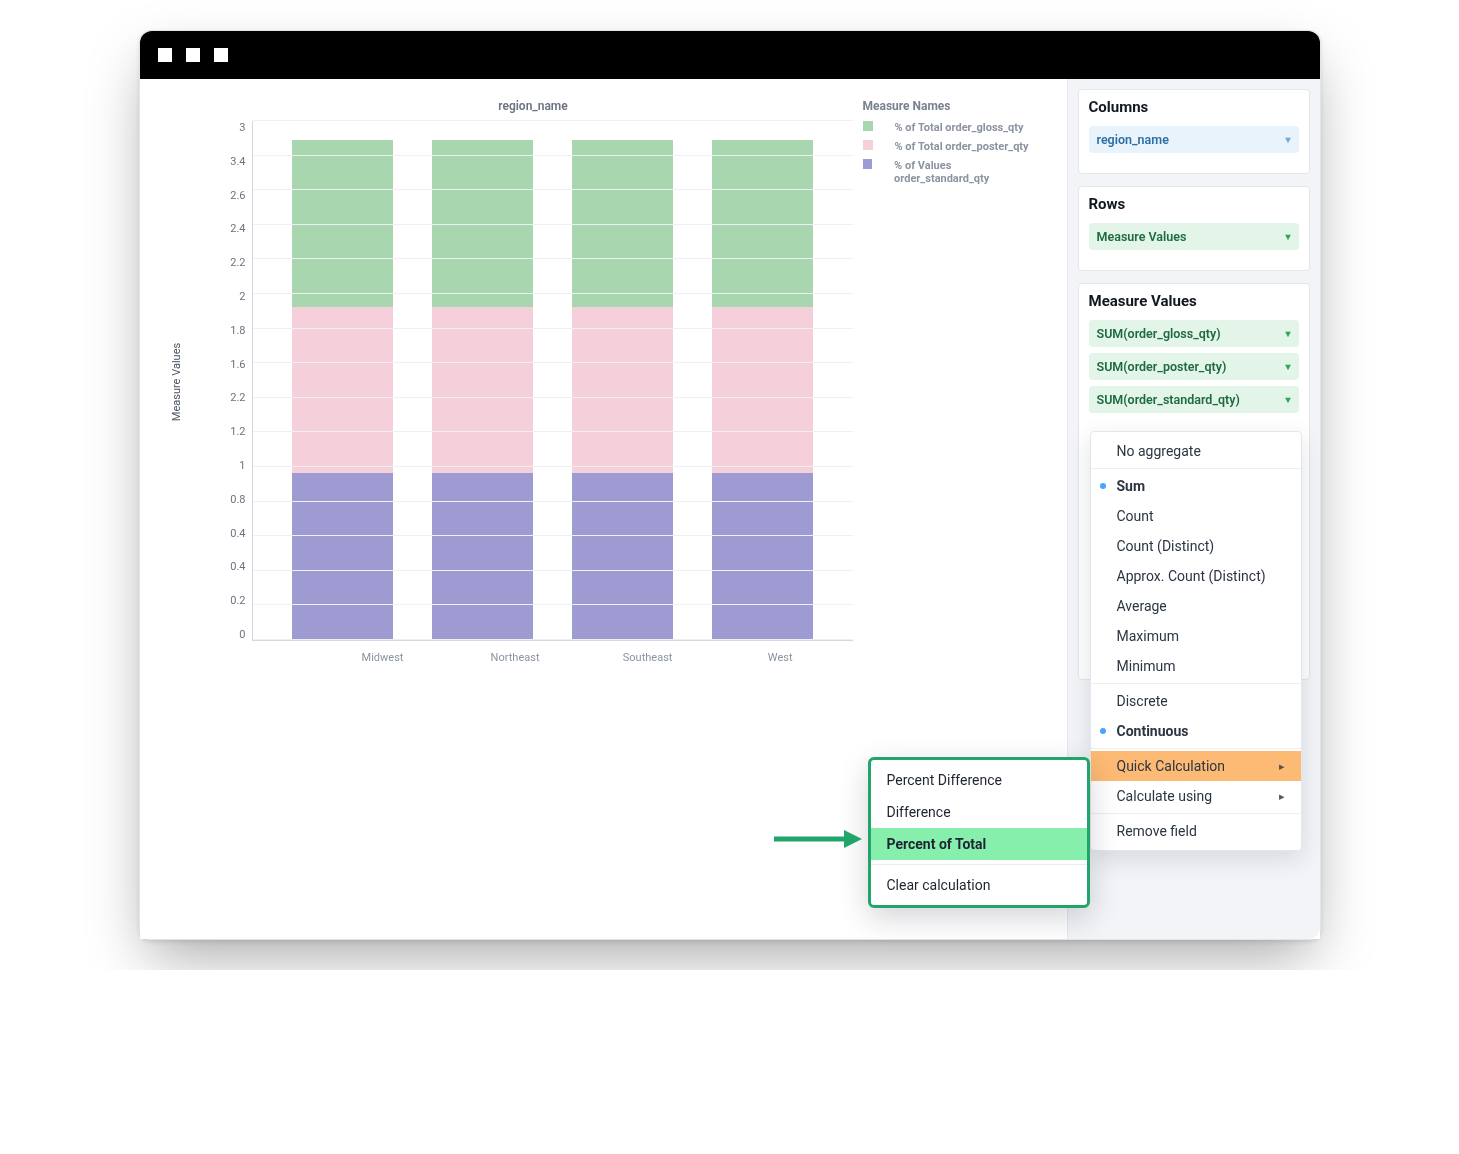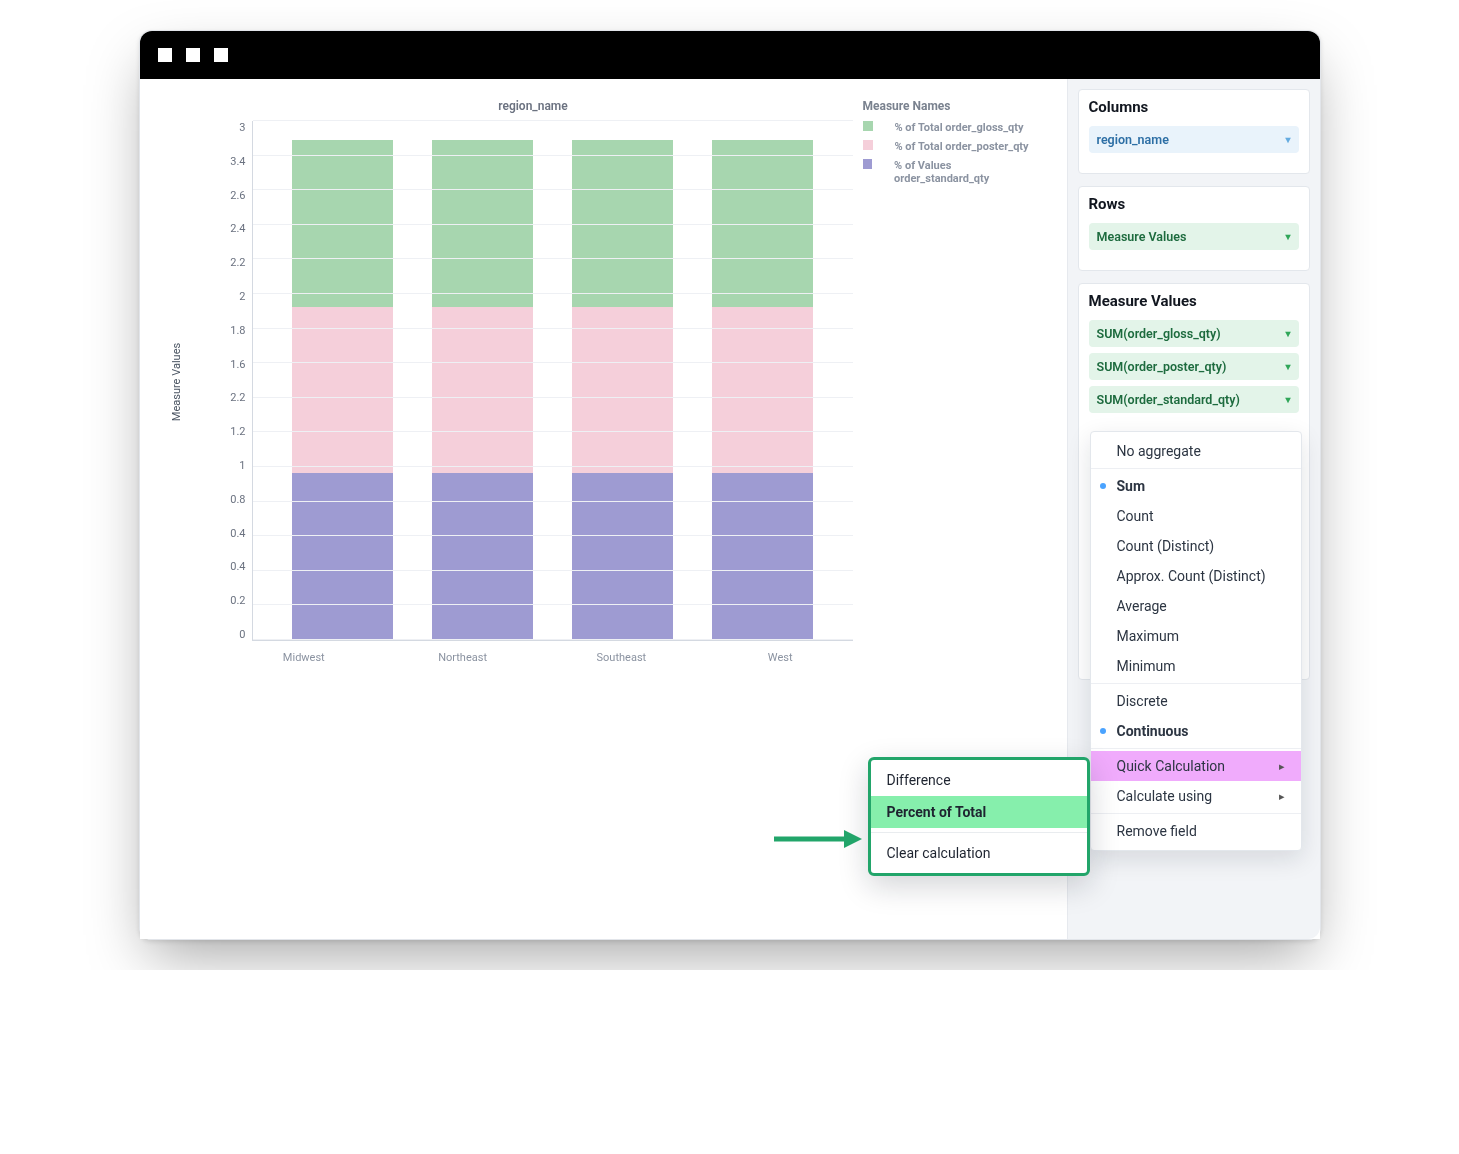--- a/index.html
+++ b/index.html
@@ -17,41 +17,41 @@
   .chart-area{flex:1;height:520px;position:relative;display:flex;}
   .y-ticks{width:32px;display:flex;flex-direction:column;justify-content:space-between;align-items:flex-end;font-size:11px;color:#6b7280;padding-right:6px;}
   .plot{flex:1;border-left:1px solid #d4d9e1;border-bottom:1px solid #d4d9e1;position:relative;display:flex;align-items:flex-end;justify-content:space-around;padding:0 20px;}
   .bar-group{display:flex;width:18%;}
   .bar{flex:1;display:flex;flex-direction:column;justify-content:flex-end;height:500px;margin-bottom:0;}
   .seg{width:100%;}
   .seg.green{background:#a7d6af;}
   .seg.pink {background:#f5cfda;}
   .seg.purp {background:#9e9bd2;}
   .plot .grid{position:absolute;left:0;right:0;border-top:1px solid #eef0f4;}
-  .x-cats{display:flex;justify-content:space-between;padding:10px 20px 0 38px;font-size:11px;color:#8b93a1;}
+  .x-cats{display:flex;justify-content:flex-end;padding:10px 20px 0 38px;font-size:11px;color:#8b93a1;gap:28px;}
   .legend{width:180px;padding-left:10px;font-weight:bold;}
   .legend-title{font-size:12px;color:#7a828f;margin-bottom:8px;}
   .legend-item{display:flex;align-items:flex-start;font-size:11px;color:#8b93a1;margin-bottom:6px;gap:22px;}
   .legend-swatch{width:10px;height:10px;}
   .sidebar{width:232px;background:#f2f4f7;border-left:1px solid #e6e9ee;padding:10px;display:flex;flex-direction:column;gap:12px;border-bottom-right-radius:12px;}
   .shelf{background:#fff;border:1px solid #e3e7ec;border-radius:4px;padding:8px 10px 14px 10px;}
   .shelf-title{font-size:15px;font-weight:700;color:#11161f;margin-bottom:10px;}
   .pill{display:flex;align-items:center;justify-content:space-between;border-radius:4px;padding:6px 8px;font-size:12.5px;font-weight:600;color:#3a4251;margin-bottom:6px;}
   .pill .chev{font-size:10px;}
   .pill.blue{background:#e9f3fb;color:#2d6fa5;}
   .pill.green{background:#e3f4e9;color:#1d6b3e;}
   .pill.green .chev{color:#2fa658;}
   .pill.blue .chev{color:#64abe0;}
   .dropdown{position:absolute;background:#fff;border:1px solid #e3e7ec;border-radius:4px;box-shadow:0 8px 24px rgba(16,24,40,.12);width:210px;z-index:30;left:950px;top:352px;padding:4px 0;font-size:14px;color:#2c3542;}
   .dropdown .sep{height:1px;background:#edeff3;margin:2px 0;}
   .dropdown .opt{padding:7px 16px;display:flex;align-items:center;gap:10px;cursor:pointer;}
   .dropdown .opt.selected::before{content:"";width:6px;height:6px;border-radius:50%;background:#4aa3ff;position:absolute;left:9px;}
   .dropdown .opt{position:relative;padding-left:26px;}
   .dropdown .opt.bold{font-weight:700;}
-  .dropdown .opt.hl{background:#f0abfc;}
+  .dropdown .opt.hl{background:#fdba74;}
   .dropdown .opt .arrow-r{margin-left:auto;font-size:11px;color:#555;}
   .submenu{position:absolute;background:#fff;border:3px solid #22a56a;border-radius:6px;box-shadow:0 10px 30px rgba(16,24,40,.18);width:216px;left:728px;top:678px;z-index:40;padding:4px 0;font-size:14px;}
   .submenu .opt{padding:8px 16px;cursor:pointer;}
   .submenu .opt.sel{background:#86efac;font-weight:700;}
   .submenu .sep{height:1px;background:#e9ecef;margin:4px 0;}
   .arrow-annot{position:absolute;left:632px;top:748px;width:90px;height:24px;z-index:41;}
   .arrow-annot .line{stroke:#22a56a;stroke-width:5;fill:none;}
   .arrow-annot .head{fill:#22a56a;}
 </style>
 </head>
@@ -158,20 +158,21 @@
                 </div>
                 <div class="legend-item">
                   <span class="legend-swatch" style="background: rgb(158, 155, 210);"></span>
                   <span>% of Values order_standard_qty</span>
                 </div>
               </div>
           </div>
         </div>
 
         <div class="submenu">
+          <div class="opt">Percent Difference</div>
           <div class="opt">Difference</div>
           <div class="opt sel">Percent of Total</div>
           <div class="sep"></div>
           <div class="opt">Clear calculation</div>
         </div>
 
         <svg class="arrow-annot" viewBox="0 0 90 24">
           <line class="line" x1="2" y1="12" x2="74" y2="12"></line>
           <polygon class="head" points="72,3 90,12 72,21"></polygon>
         </svg>

